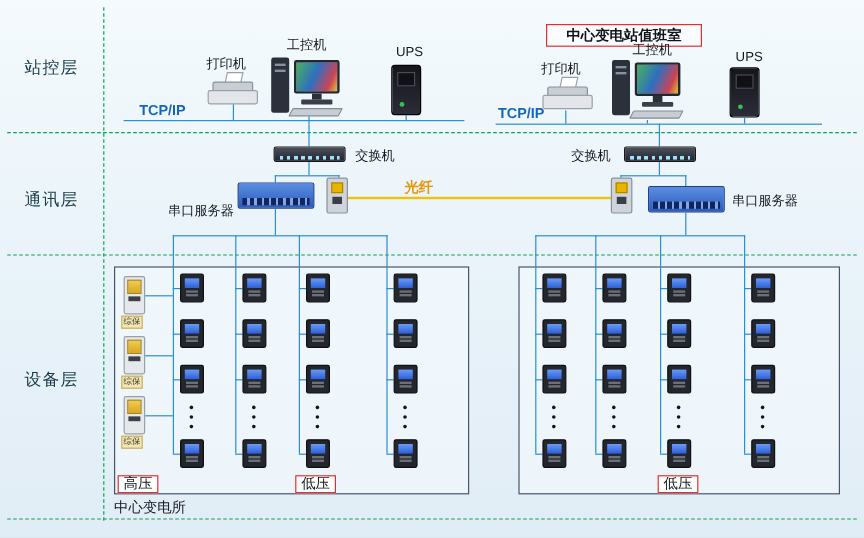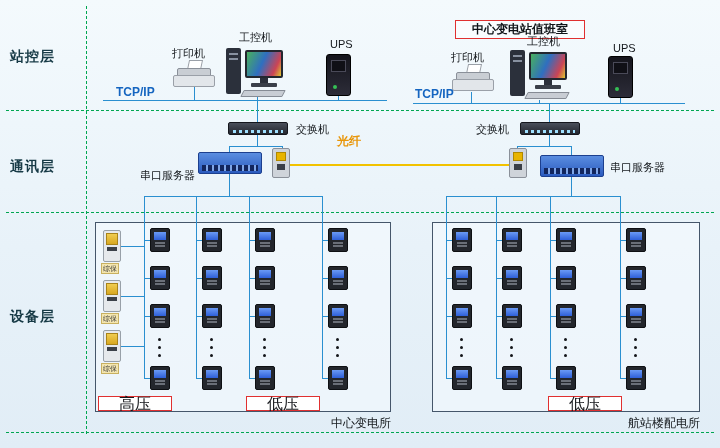--- a/index.html
+++ b/index.html
@@ -7,28 +7,28 @@
   .stage{position:relative;width:720px;height:448px;margin:0 auto;overflow:hidden;
          background:linear-gradient(180deg,#f4fafd 0%,#e8f2f9 55%,#e1edf6 100%)}
   
   .dh{position:absolute;height:0;border-top:1px dashed #00a651}
   .dv{position:absolute;width:0;border-left:1px dashed #00a651}
   
   .hl{position:absolute;height:1px;background:#2a8fd0}
   .vl{position:absolute;width:1px;background:#2a8fd0}
   .fiber{position:absolute;height:2px;background:#f2c200}
   
-  .layer-lbl{position:absolute;left:10px;width:66px;text-align:left;font-size:14px;font-weight:bold;color:#173a46;letter-spacing:1px}
+  .layer-lbl{position:absolute;left:10px;width:66px;text-align:center;font-size:14px;font-weight:normal;color:#173a46;letter-spacing:1px}
   .room-title{position:absolute;border:1px solid #e03030;display:flex;align-items:center;justify-content:center;
               font-size:12px;font-weight:bold;color:#101418;background:rgba(255,255,255,.55);white-space:nowrap}
   .lbl{position:absolute;font-size:11px;color:#14181c;white-space:nowrap}
   .lbl.blue{color:#1565c0;font-weight:bold;font-size:12px}
   .lbl.orange{color:#e8960a;font-weight:bold;font-size:12px}
-  .tag{position:absolute;border:1px solid #e03030;background:#fff;font-size:16px;line-height:13px;padding:0 20px;color:#16181c;white-space:nowrap}
-  .blabel{position:absolute;font-size:12px;color:#14181c;text-align:right}
+  .tag{position:absolute;border:1px solid #e03030;background:#fff;font-size:12px;line-height:13px;padding:0 4px;color:#16181c;white-space:nowrap}
+  .blabel{position:absolute;font-size:12px;color:#14181c;text-align:left}
   
   .devbox{position:absolute;border:1px solid #45566a;background:rgba(248,252,255,.5)}
   
   .printer{position:absolute;width:42px;height:28px}
   .pr-paper{position:absolute;left:15px;top:0;width:14px;height:10px;background:#fff;border:1px solid #9aa0a8;transform:skewX(-12deg)}
   .pr-top{position:absolute;left:4px;top:8px;width:34px;height:9px;background:#c9ced4;border:1px solid #8a9099;border-radius:2px}
   .pr-base{position:absolute;left:0;top:15px;width:42px;height:12px;background:#e2e6ea;border:1px solid #9aa0a8;border-radius:2px}
   
   .computer{position:absolute;width:60px;height:52px}
   .tower{position:absolute;left:0;top:2px;width:15px;height:46px;background:#2b303b;border-radius:2px}
@@ -140,21 +140,21 @@
   <div class="vl" style="left:282px;top:146px;height:2px"></div>
   <div class="serial" style="left:198px;top:152px">
       <i></i>
     </div>
   <div class="lbl" style="left:140px;top:168px">串口服务器</div>
   <div class="conv" style="left:272px;top:148px">
       <i></i>
       <b></b>
     </div>
 
-  <div class="lbl orange" style="left:337px;top:133px">光纤</div>
+  <div class="lbl orange" style="left:337px;top:148px">光纤</div>
   <div class="fiber" style="left:290px;top:164px;width:219px"></div>
 
   <div class="lbl" style="left:476px;top:122px">交换机</div>
   <div class="switch" style="left:520px;top:122px">
       <i></i>
     </div>
   <div class="vl" style="left:549px;top:135px;height:11px"></div>
   <div class="hl" style="left:517px;top:146px;width:55px"></div>
   <div class="vl" style="left:517px;top:146px;height:2px"></div>
   <div class="vl" style="left:571px;top:146px;height:9px"></div>
@@ -188,21 +188,20 @@
     </div>
   <div class="prot-lbl" style="left:101px;top:363px">综保</div>
   <div class="hl" style="left:121px;top:246px;width:23px"></div>
   <div class="hl" style="left:121px;top:296px;width:23px"></div>
   <div class="hl" style="left:121px;top:346px;width:23px"></div>
 
   <div class="tag" style="left:98px;top:396px">高压</div>
   <div class="tag" style="left:246px;top:396px">低压</div>
   <div class="tag" style="left:548px;top:396px">低压</div>
   <div class="blabel" style="left:95px;top:415px;width:296px">中心变电所</div>
-  <div class="blabel" style="left:432px;top:415px;width:268px">航站楼配电所</div>
 
 <div class="vl" style="left:144px;top:196px;height:182px"></div>
     <div class="hl" style="left:144px;top:240px;width:6px"></div>
     <div class="meter" style="left:150px;top:228px">
       <i></i>
       <b></b>
       <s></s>
     </div>
     <div class="hl" style="left:144px;top:278px;width:6px"></div>
     <div class="meter" style="left:150px;top:266px">

